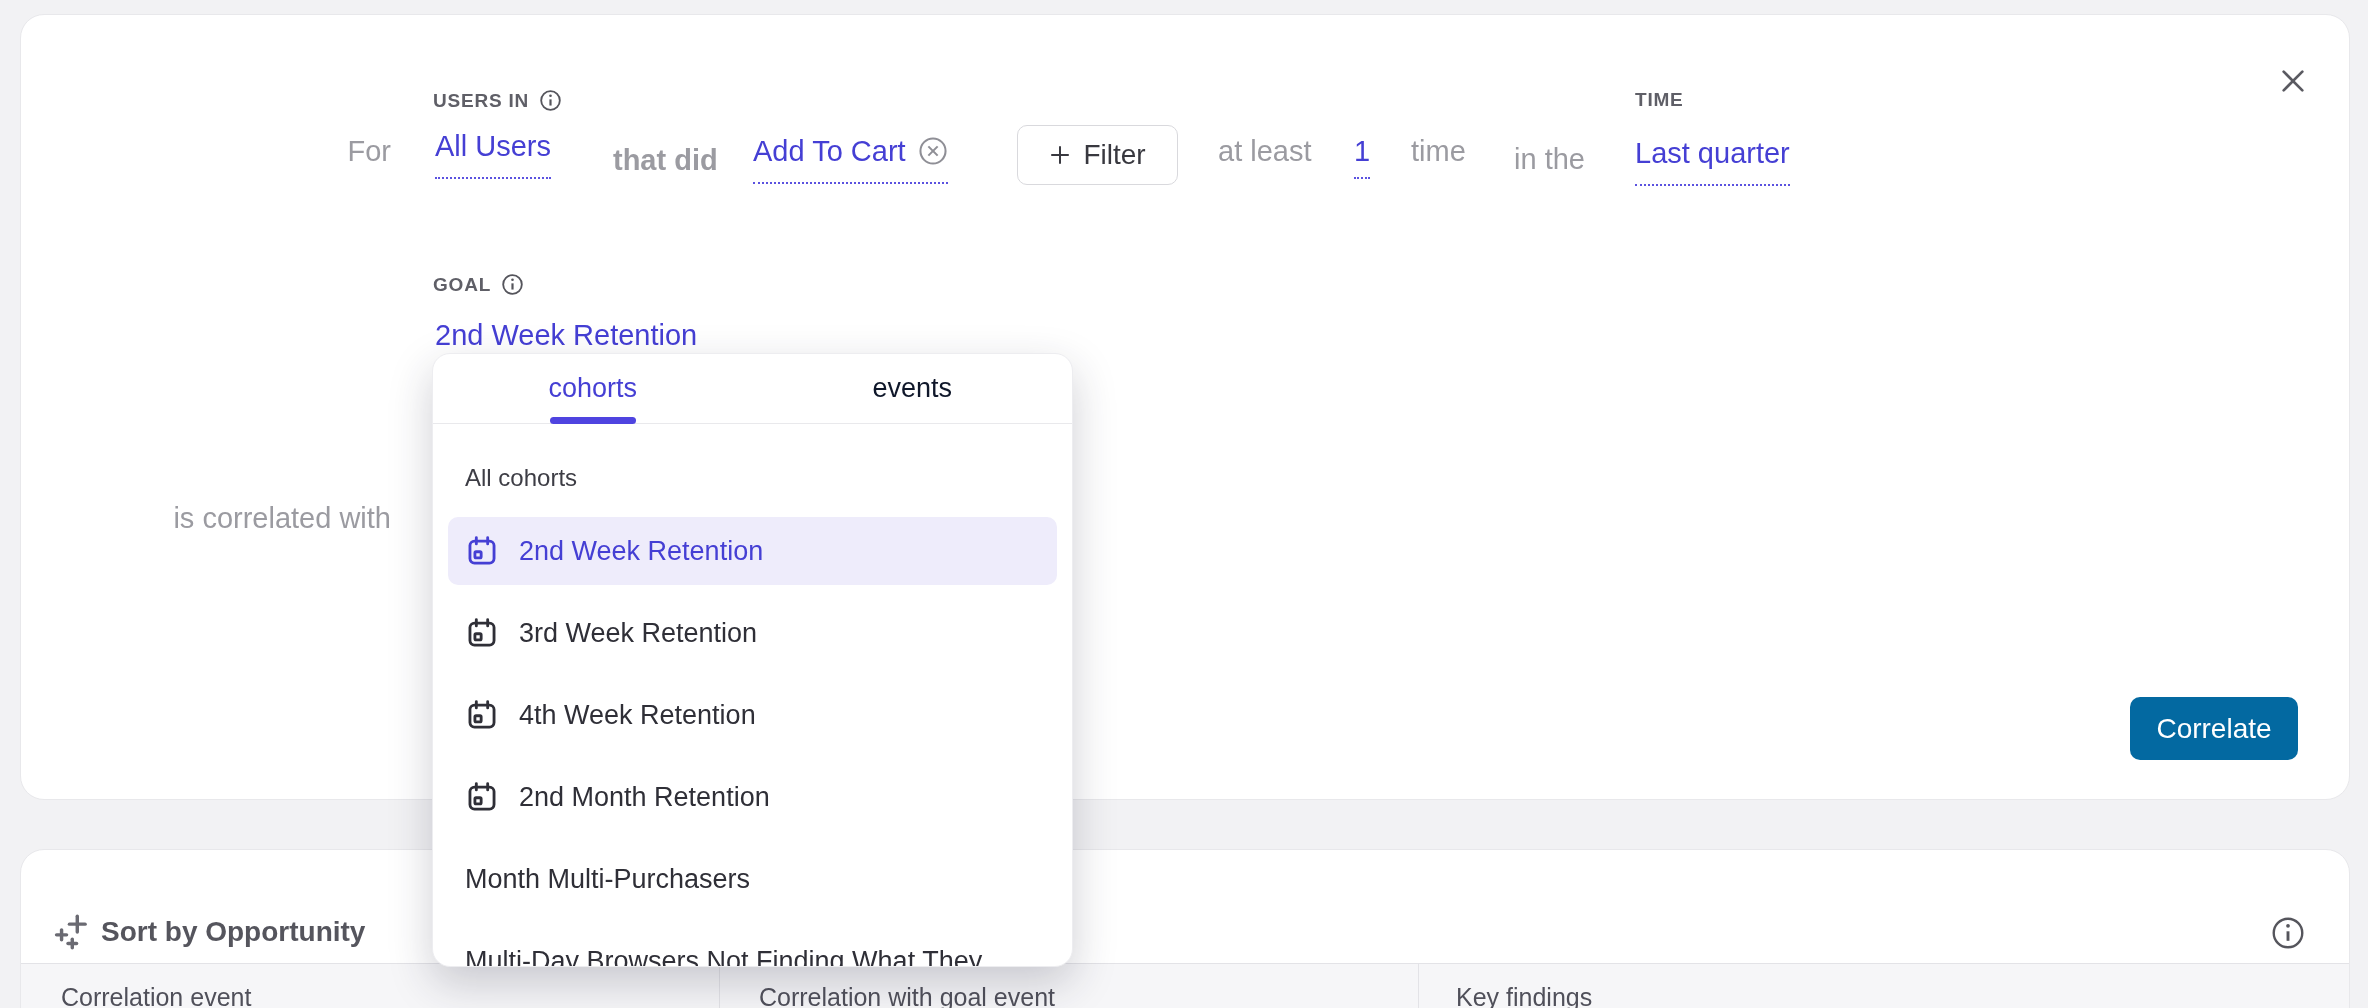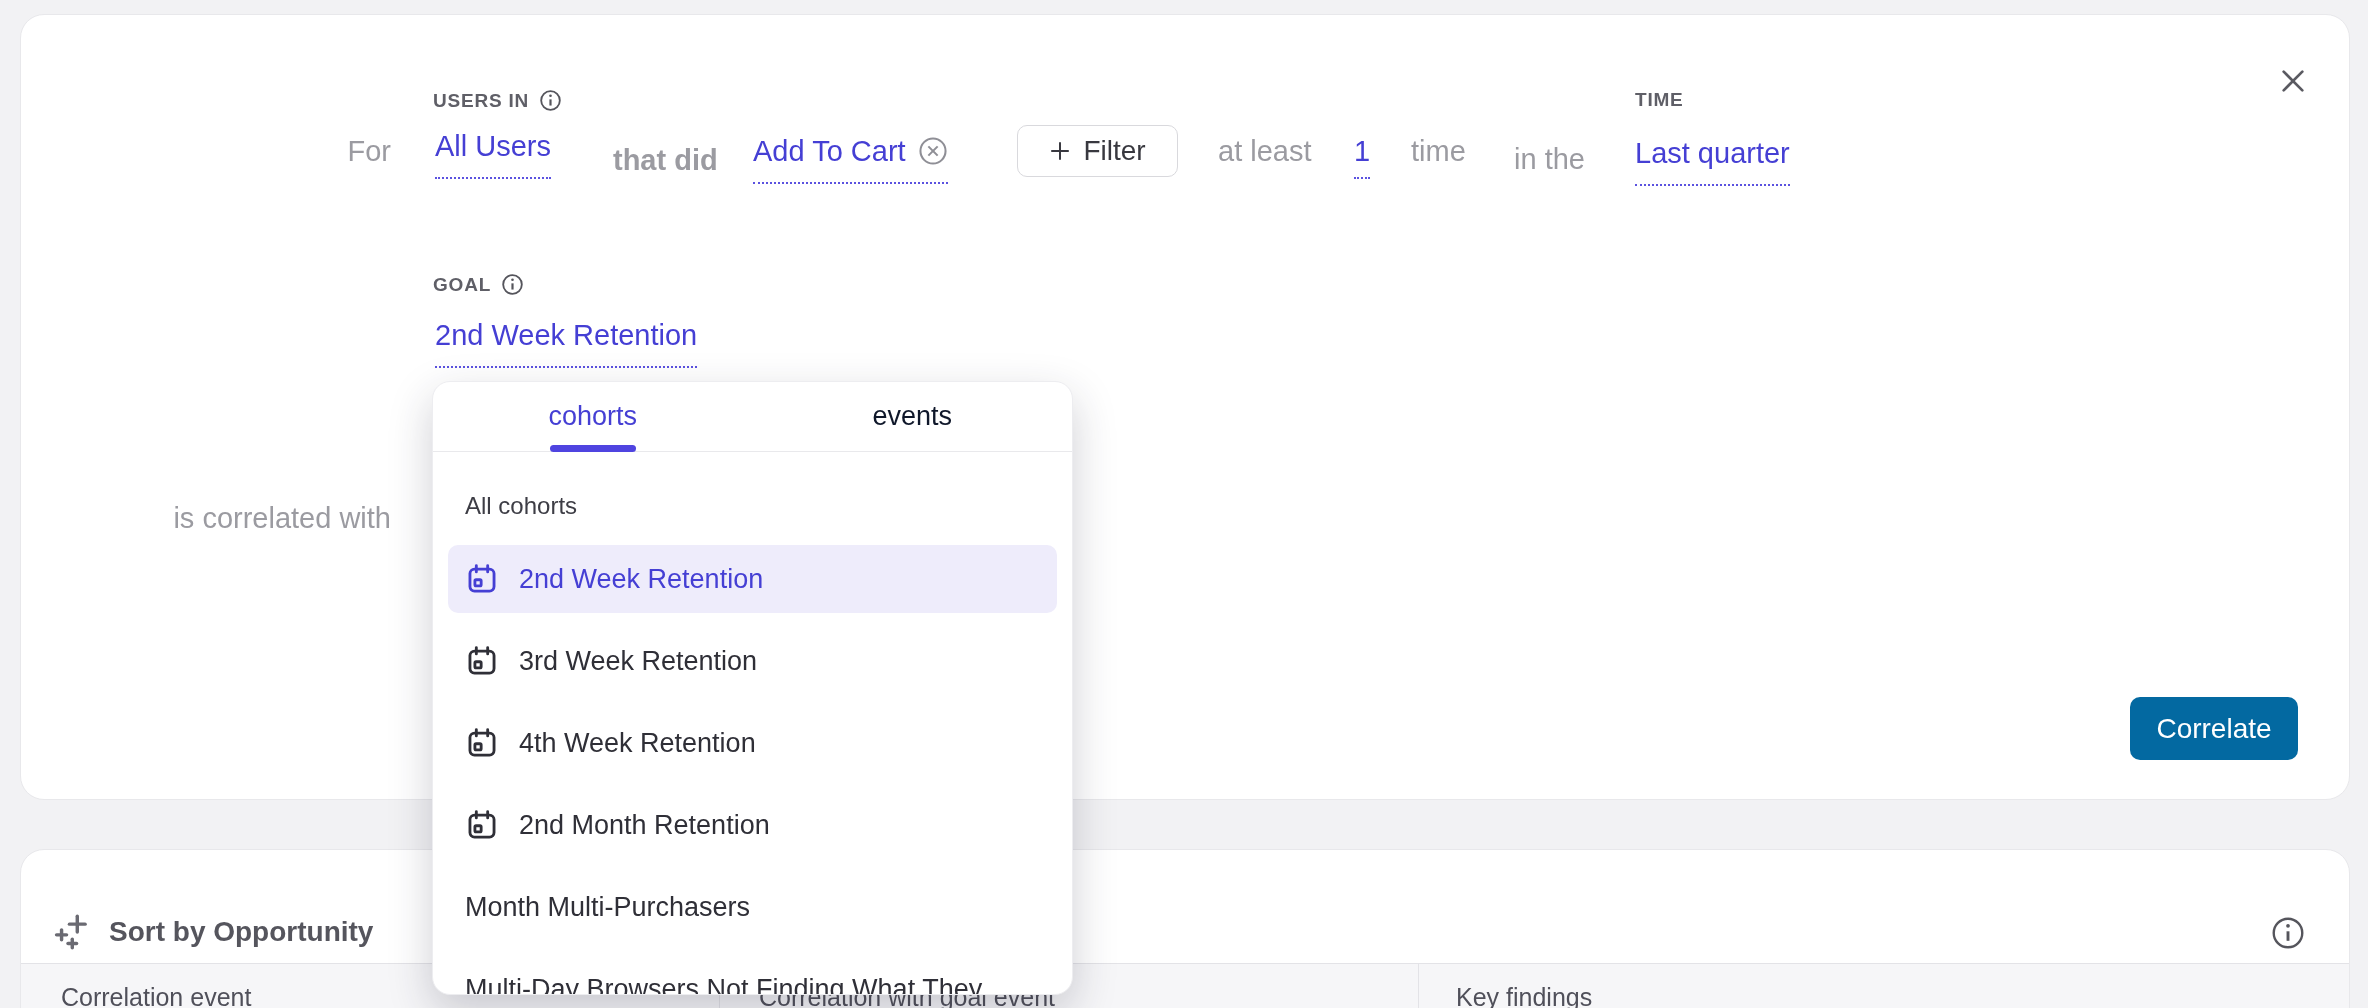--- a/index.html
+++ b/index.html
@@ -12,50 +12,50 @@
   .bottom-card { left:20px; top:849px; width:2330px; height:200px; border-radius:24px 24px 0 0; }
 
   
   .sent { position:absolute; font-size:29px; color:#9b9ba1; line-height:38px; white-space:nowrap; }
   .prefix-col { left:70px; width:300px; text-align:right; }
   .mini-label { position:absolute; font-size:19px; font-weight:bold; letter-spacing:0.8px; color:#5f5f67;
                 display:flex; align-items:center; gap:10px; white-space:nowrap; }
   .pill-value { color:#453fd4; border-bottom:2.5px dotted #5b52e0; padding-bottom:12px;
                 display:inline-flex; align-items:center; gap:12px; cursor:pointer; }
   .count-value { color:#453fd4; border-bottom:2.5px dotted #5b52e0; padding-bottom:10px; cursor:pointer; }
-  .filter-btn { position:absolute; left:996px; top:110px; width:161px; height:52px;
+  .filter-btn { position:absolute; left:996px; top:110px; width:161px; height:60px;
                 border:1.5px solid #d9d9dd; border-radius:10px; background:#fff;
                 display:flex; align-items:center; justify-content:center; gap:12px;
                 font-size:28px; color:#38383f; cursor:pointer; }
   .close-x { position:absolute; left:2252px; top:46px; width:40px; height:40px; display:flex;
              align-items:center; justify-content:center; cursor:pointer; }
 
   .correlate-btn { position:absolute; left:2109px; top:682px; width:168px; height:63px;
                    background:#0369a1; color:#ffffff; font-size:28px; border:none; border-radius:10px;
                    display:flex; align-items:center; justify-content:center; cursor:pointer; }
 
   
-  .popup { position:absolute; left:432px; top:381px; width:641px; height:614px; background:#fff;
+  .popup { position:absolute; left:432px; top:353px; width:641px; height:614px; background:#fff;
            border:1px solid #ededf0; border-radius:18px; box-shadow:0 16px 44px rgba(35,35,60,0.22);
            z-index:10; overflow:hidden; }
   .popup-tabs { position:relative; display:flex; height:70px; border-bottom:1px solid #e9e9ec; }
   .popup-tab { flex:1; display:flex; align-items:center; justify-content:center;
                font-size:27px; color:#0f172a; cursor:pointer; }
   .popup-tab.active { color:#453fd4; }
   .tab-bar { position:absolute; left:117px; top:63px; width:86px; height:7px; border-radius:4px;
              background:#4f44e0; }
   .section-label { position:absolute; left:32px; top:110px; font-size:24px; color:#3d3d45; }
   .rows { position:absolute; left:0; top:163px; width:100%; }
   .row { height:68px; margin:0 15px 14px 15px; border-radius:10px; display:flex; align-items:center;
          padding-left:17px; gap:20px; font-size:27px; color:#2f2f37; cursor:pointer; white-space:nowrap; }
   .row.selected { background:#eeecfb; color:#453fd4; }
   .cal-icon { width:34px; height:34px; flex:0 0 34px; }
 
   
-  .sort-head { position:absolute; left:32px; top:62px; display:flex; align-items:center; gap:16px; cursor:pointer; }
+  .sort-head { position:absolute; left:32px; top:62px; display:flex; align-items:center; gap:8px; cursor:pointer; }
   .sort-title { font-size:28px; font-weight:bold; color:#55555d; }
   .panel-info { position:absolute; left:2250px; top:66px; width:34px; height:34px; cursor:pointer; }
   .col-band { position:absolute; left:0; top:113px; width:100%; height:100px;
               background:#f6f6f8; border-top:1px solid #e3e3e7; }
   .col-div { position:absolute; top:0; width:1px; height:100%; background:#e3e3e7; }
   .col-h { position:absolute; top:19px; font-size:25px; color:#50505a; white-space:nowrap; }
 
   .icon-gray { color:#8f8f96; }
   .icon-dark { color:#55555c; }
   svg { display:block; }

